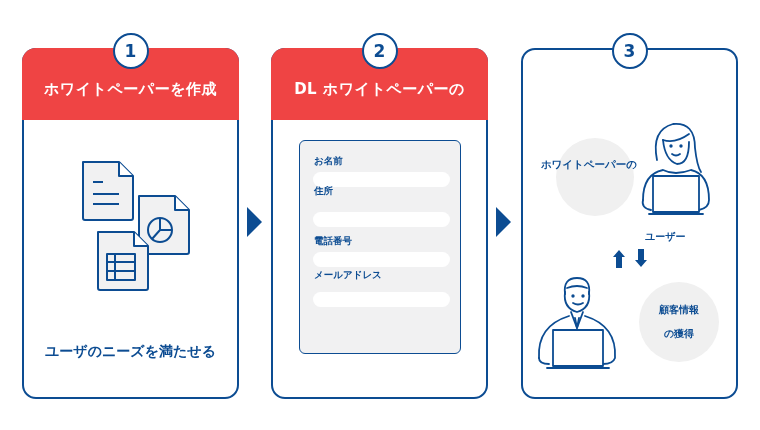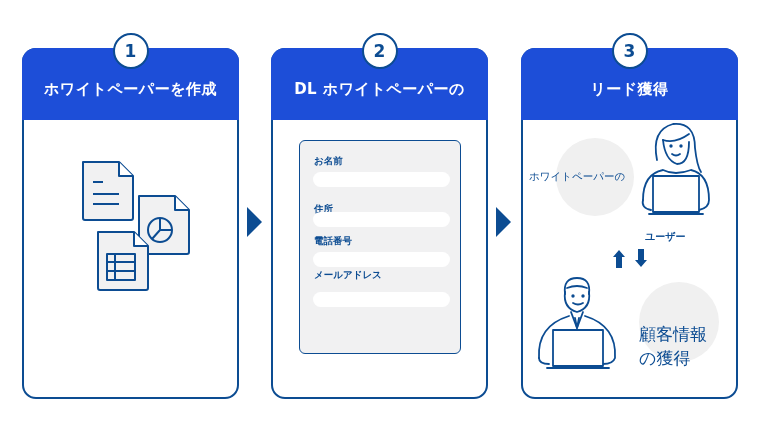--- a/index.html
+++ b/index.html
@@ -1,38 +1,38 @@
 <!DOCTYPE html>
 <html><head>
 <meta charset="utf-8">
 <style>
   html, body { margin:0; padding:0; }
   body { width:760px; height:430px; background:#ffffff; position:relative; overflow:hidden;
          font-family:"DejaVu Sans", sans-serif; }
   .card { position:absolute; top:48px; width:217px; height:351px; border:2px solid #0c4c92;
           border-radius:14px; box-sizing:border-box; background:#fff; overflow:visible; }
-  .card-head { position:absolute; left:-2px; top:-2px; width:217px; height:72px; background:#1d4ed8;
+  .card-head { position:absolute; left:-2px; top:-2px; width:217px; height:72px; background:#ef4444;
                border-radius:14px 14px 0 0; }
   .card-title { position:absolute; left:0; right:0; top:32px; text-align:center; color:#fff;
                 font-weight:bold; font-size:15px; letter-spacing:0.5px; }
   .badge { position:absolute; left:50%; top:-17px; margin-left:-18px; width:36px; height:36px;
            border-radius:50%; background:#fff; border:2.5px solid #0c4c92; box-sizing:border-box;
            color:#0c4c92; font-weight:bold; font-size:17px; display:flex; align-items:center;
            justify-content:center; }
   .c1 { left:22px; } .c2 { left:271px; } .c3 { left:521px; }
   .arrow { position:absolute; width:0; height:0; border-top:15px solid transparent;
            border-bottom:15px solid transparent; border-left:15px solid #0c4c92; }
   .caption { position:absolute; left:0; right:0; text-align:center; color:#0c4c92; font-weight:bold;
              font-size:14px; line-height:21px; }
   .form { position:absolute; left:26px; top:90px; width:162px; height:214px; background:#f1f1f2;
           border:1.5px solid #0c4c92; border-radius:6px; box-sizing:border-box;text-align:center; }
   .f-label { position:absolute; left:14px; font-size:9.5px; font-weight:bold; color:#0c4c92; }
   .f-input { position:absolute; left:13px; width:137px; height:15px; background:#fff; border-radius:8px; }
   .bubble { position:absolute; border-radius:50%; background:#f0f0f0; }
-  .b-text { position:absolute; color:#0c4c92; font-weight:normal; font-size:10.5px; line-height:22px;margin-top:12px; }
+  .b-text { position:absolute; text-align:center; color:#0c4c92; font-weight:bold; font-size:10.5px; line-height:22px; }
   .label-user { position:absolute; color:#0c4c92; font-weight:bold; font-size:10px; }
 </style>
 </head>
 <body>
 
 <div class="card c1">
   <div class="card-head">
     <div class="card-title">ホワイトペーパーを作成</div>
   </div>
   <div class="badge">1</div>
@@ -54,49 +54,47 @@
       <path d="M19 74 H55 L69 88 V130 Q69 132 67 132 H21 Q19 132 19 130 Z"></path>
       <path d="M55 74 V88 H69" fill="#fff"></path>
       <rect x="28" y="96" width="28" height="26" fill="none"></rect>
       <line x1="28" y1="104" x2="56" y2="104"></line>
       <line x1="28" y1="113" x2="56" y2="113"></line>
       <line x1="36" y1="96" x2="36" y2="122"></line>
     </g>
   </svg>
 
   <div class="caption" style="top:291px;">
+    <div>ユーザのニーズを満たせる</div>
   </div>
 </div>
 
 <div class="arrow" style="left:247px;top:207px;"></div>
 
 <div class="card c2">
   <div class="card-head">
     <div class="card-title">DL ホワイトペーパーの</div>
   </div>
   <div class="badge">2</div>
 
   <div class="form">
     <div class="f-label" style="top:14px;">お名前</div>
     <div class="f-input" style="top:31px;"></div>
-    <div class="f-label" style="top:62px;">住所</div>
+    <div class="f-label" style="top:44px;">住所</div>
     <div class="f-input" style="top:71px;"></div>
     <div class="f-label" style="top:94px;">電話番号</div>
     <div class="f-input" style="top:111px;"></div>
     <div class="f-label" style="top:128px;">メールアドレス</div>
     <div class="f-input" style="top:151px;"></div>
   </div>
 </div>
 
 <div class="arrow" style="left:496px;top:207px;"></div>
 
 <div class="card c3">
-  <div class="card-head">
-    <div class="card-title">リード獲得</div>
-  </div>
   <div class="badge">3</div>
 
   <div class="bubble" style="left:33px;top:88px;width:78px;height:78px;"></div>
   <div class="b-text" style="left:6px;top:103px;width:120px;">
     <div>ホワイトペーパーの</div>
   </div>
 
   <svg style="position:absolute;left:112px;top:70px;" width="80" height="100" viewBox="0 0 80 100">
     <g fill="none" stroke="#0c4c92" stroke-width="1.8" stroke-linecap="round" stroke-linejoin="round">
       <path d="M22 40 Q16 10 38 4 Q60 2 60 28 Q62 46 66 52"></path>
@@ -131,17 +129,17 @@
       <path d="M38 40 L44 56 L50 40"></path>
       <path d="M42 46 L44 56 L46 46"></path>
       <path d="M6 86 Q4 54 36 44 M52 44 Q84 54 82 86 Q80 92 70 92"></path>
       <path d="M6 86 Q6 92 16 92"></path>
       <rect x="20" y="58" width="50" height="36" fill="#fff"></rect>
       <line x1="14" y1="96" x2="76" y2="96"></line>
     </g>
   </svg>
 
   <div class="bubble" style="left:116px;top:232px;width:80px;height:80px;"></div>
-  <div class="b-text" style="left:116px;top:260px;width:80px;font-size:17px;line-height:24px;">
+  <div class="b-text" style="left:116px;top:248px;width:80px;font-size:10px;line-height:24px;">
     <div>顧客情報</div>
     <div>の獲得</div>
   </div>
 </div>
 
 </body></html>

